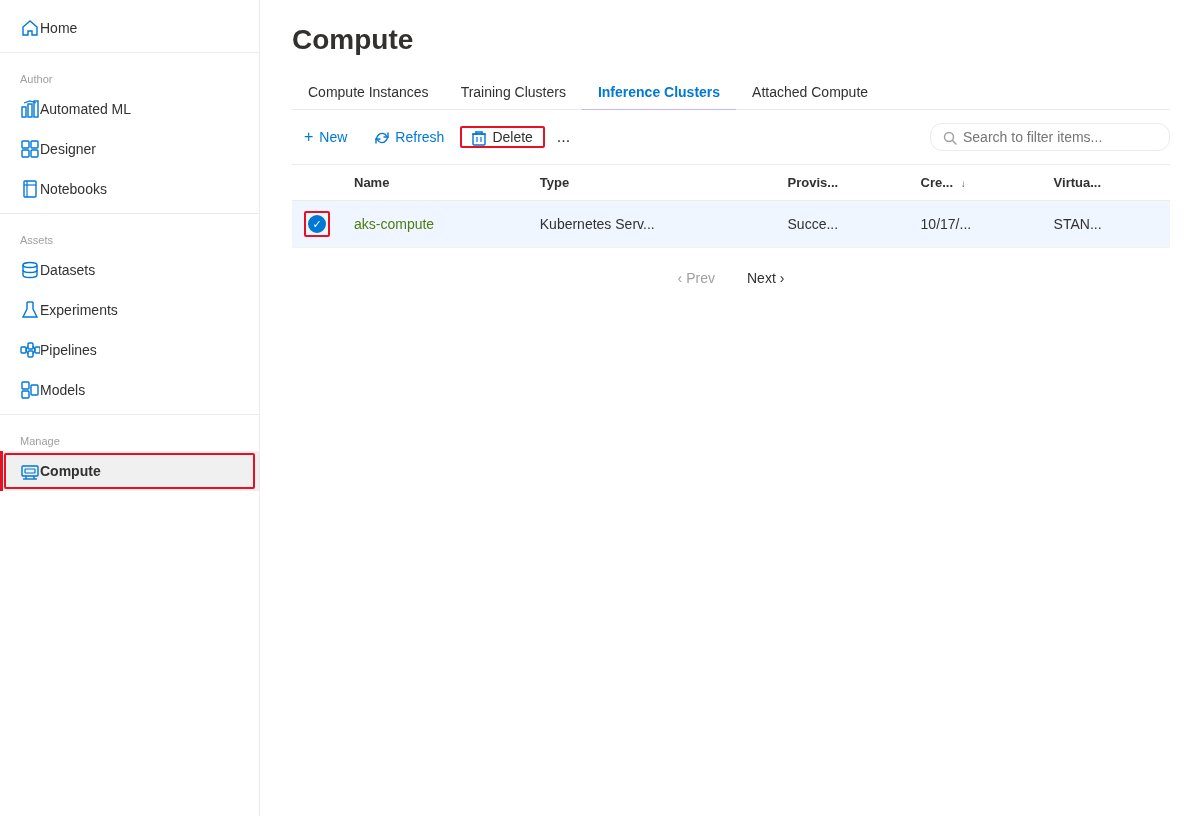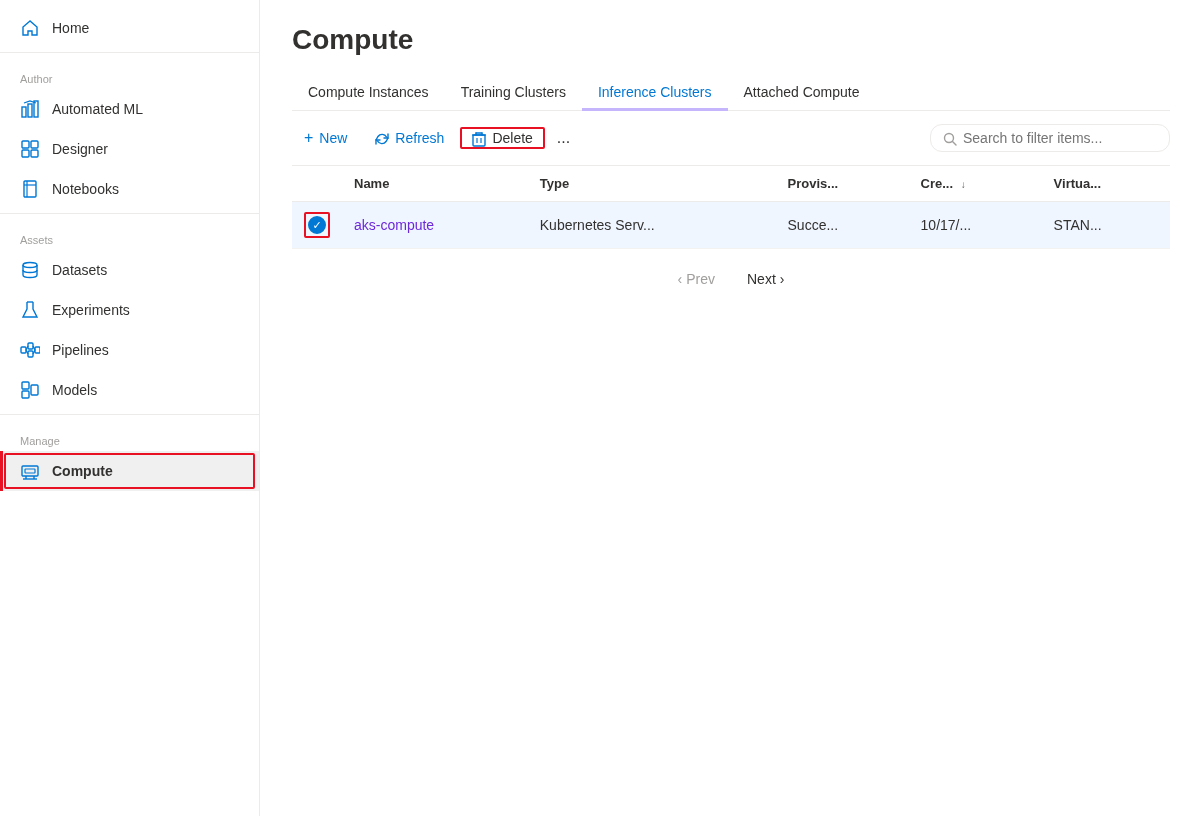--- a/index.html
+++ b/index.html
@@ -13,21 +13,20 @@
       border-right: 1px solid #edebe9;
       display: flex;
       flex-direction: column;
       padding-top: 8px;
     }
     .sidebar-item {
       display: flex;
       align-items: center;
       padding: 10px 20px;
       cursor: pointer;
-      gap: 12px;
       color: #323130;
       font-size: 14px;
       position: relative;
     }
     .sidebar-item.active {
       background: #f0f0f0;
       font-weight: 600;
     }
     .sidebar-item.active::before {
       content: '';
@@ -92,22 +91,22 @@
       padding: 8px 16px;
       cursor: pointer;
       font-size: 14px;
       color: #323130;
       border-bottom: 2px solid transparent;
       margin-bottom: -1px;
       white-space: nowrap;
     }
     .tab.active {
       color: #0078d4;
-      border-bottom: 3px solid #c4b5fd;
-      font-weight: 400;
+      border-bottom: 1px solid #c4b5fd;
+      font-weight: 700;
     }
 
     
     .toolbar {
       display: flex;
       align-items: center;
       padding: 12px 0;
       gap: 4px;
       border-bottom: 1px solid #edebe9;
     }
@@ -183,21 +182,21 @@
       padding: 10px 12px;
       font-size: 14px;
       color: #323130;
       border-bottom: 1px solid #f3f2f1;
     }
     tr.selected { background: #f0f6ff; }
     .row-checkbox {
       width: 36px;
       text-align: center;
     }
-    .link-text { color: #6d28d9; cursor: pointer; text-decoration: none; }
+    .link-text { color: #4d7c0f; cursor: pointer; text-decoration: none; }
 
     
     .checkbox-checked {
       width: 18px;
       height: 18px;
       border-radius: 50%;
       background: #0078d4;
       border: 2px solid #0078d4;
       display: flex;
       align-items: center;

